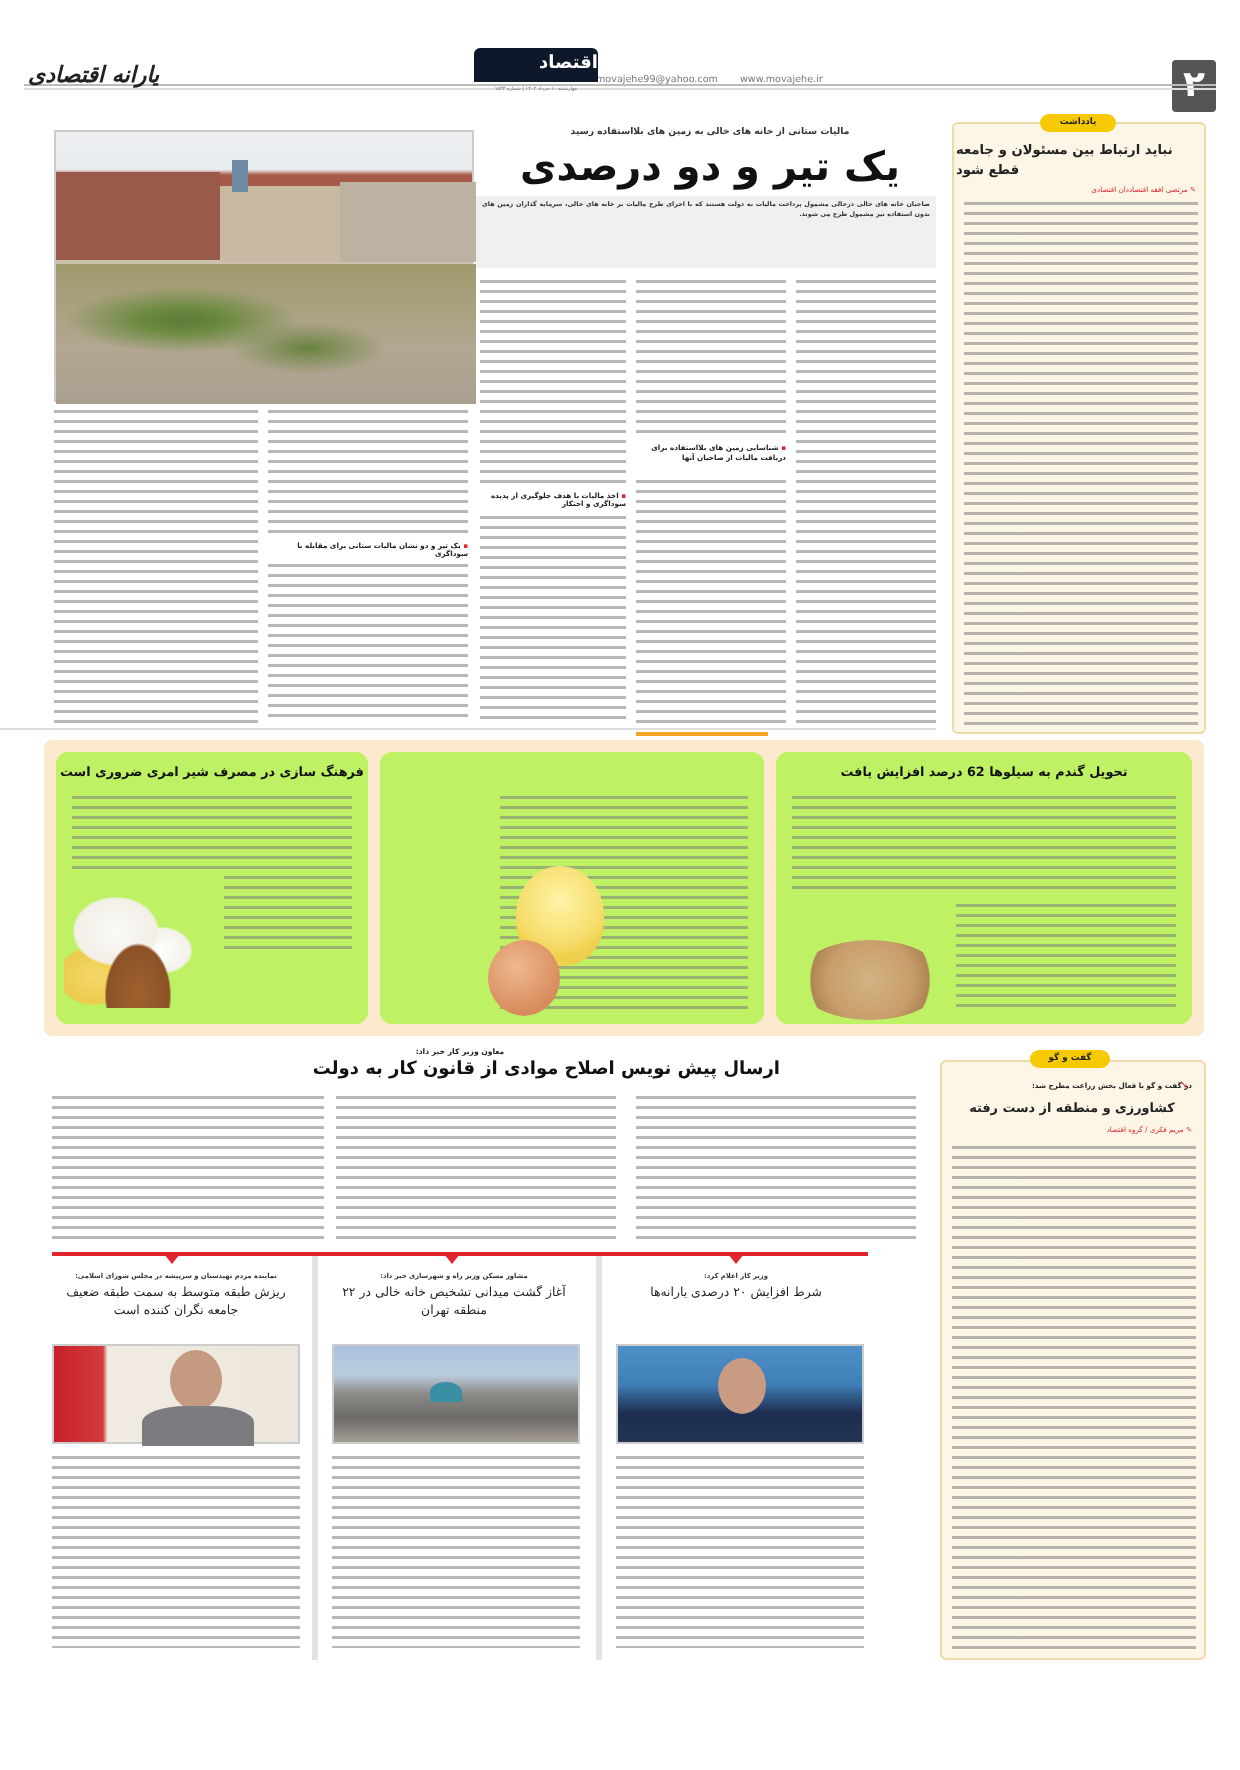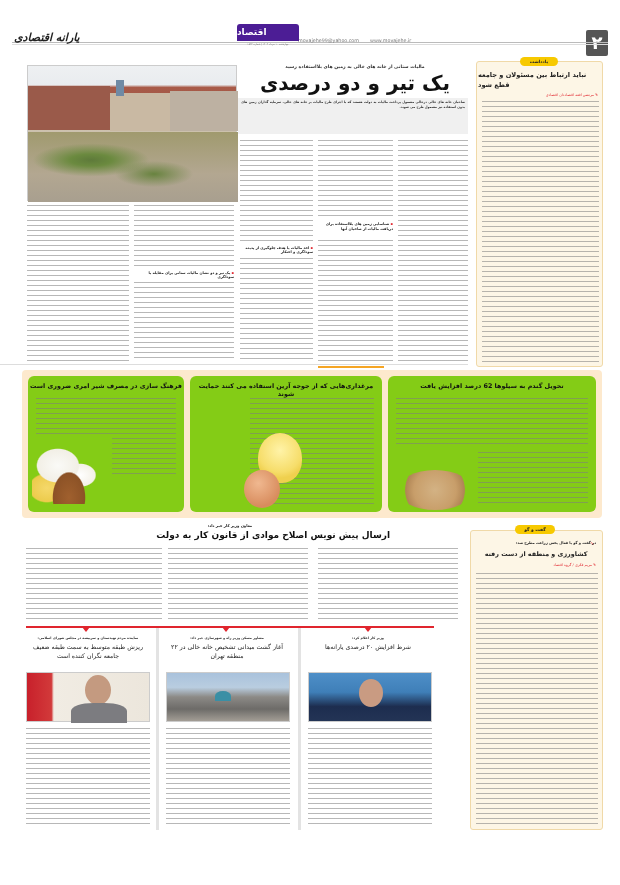--- a/index.html
+++ b/index.html
@@ -8,39 +8,39 @@
 .abs{position:absolute}
 .txt{font-size:3.2px;line-height:5px;color:#444;text-align:justify;overflow:hidden}
 .ph{background:repeating-linear-gradient(180deg,#7d7d7d 0 1.3px,transparent 1.3px 5px);opacity:.55}
 
 #masthead{left:0;top:0;width:620px;height:58px}
 #page-num{right:12px;top:30px;width:22px;height:26px;background:#555;color:#fff;font-size:18px;font-weight:bold;text-align:center;line-height:26px;border-radius:2px}
 #rule1{left:12px;right:12px;top:42px;height:1px;background:#bbb}
 #rule2{left:12px;right:12px;top:44px;height:1px;background:#ddd}
 #web{left:370px;top:38px;font-size:4.8px;color:#777;direction:ltr}
 #mail{left:298px;top:38px;font-size:4.8px;color:#777;direction:ltr}
-#section-tab{left:237px;top:24px;width:62px;height:17px;background:#4c1d95;border-radius:3px 3px 0 0;color:#fff;font-size:9px;font-weight:bold;text-align:left;line-height:17px}
+#section-tab{left:237px;top:24px;width:62px;height:17px;background:#0f172a;border-radius:3px 3px 0 0;color:#fff;font-size:9px;font-weight:bold;text-align:right;line-height:17px}
 #dateline{left:237px;top:43px;width:62px;font-size:2.5px;color:#777;text-align:center}
 #logo{left:14px;top:31px;font-size:11px;font-weight:bold;font-style:italic;color:#222;font-family:"DejaVu Serif",serif}
 
 #kicker{left:240px;top:64px;width:230px;text-align:center;font-size:4.6px;font-weight:bold;color:#333}
 #headline{left:240px;top:71px;width:230px;text-align:center;font-size:20px;font-weight:900;color:#111}
 #lead{left:238px;top:98px;width:230px;height:36px;background:#f0f0f0;padding:2px 3px}
 #photo{left:27px;top:65px;width:210px;height:136px;background:linear-gradient(180deg,#eef0f2 0%,#e9ecef 14%,#a85a48 16%,#9b5645 40%,#cfc6b6 42%,#cbbfa9 52%,#9aa06a 56%,#a7a07a 72%,#8f9d5d 80%,#b8ae96 92%,#a79d8a 100%);border:1px solid #ccc}
 #photo .bld1{left:0;top:20px;width:82px;height:44px;background:#9a5a4a}
 #photo .bld2{left:82px;top:27px;width:60px;height:38px;background:#c9b9a3}
 #photo .bld3{left:142px;top:25px;width:68px;height:40px;background:#bdb1a2}
 #photo .tower{left:88px;top:14px;width:8px;height:16px;background:#6f8aa5}
 #photo .grass{left:0;top:66px;width:210px;height:70px;background:radial-gradient(ellipse at 30% 40%,#5e7a3a 0,#6b8a3f 10%,transparent 28%),radial-gradient(ellipse at 60% 60%,#68833f 0,transparent 22%),linear-gradient(180deg,#a09a6e,#b3a791 60%,#a89f8f)}
 
 #sep1{left:0;top:364px;width:468px;height:1px;background:#ddd}
 #accent-bar{left:318px;top:366px;width:66px;height:1.5px;background:#f5a524}
 
 #band{left:22px;top:370px;width:580px;height:148px;background:#fde9cd;border-radius:4px}
-.card{top:376px;height:136px;background:#84cc16;border-radius:6px}
+.card{top:376px;height:136px;background:#bef264;border-radius:6px}
 .card h3{position:absolute;top:6px;left:0;right:0;text-align:center;font-size:6.4px;font-weight:bold;color:#111}
 
 #wheat{left:398px;top:470px;width:74px;height:40px;border-radius:50%;background:radial-gradient(circle,#d3b284 0,#c89e6a 50%,#b08555 70%,transparent 72%)}
 #chick{left:258px;top:433px;width:44px;height:50px;border-radius:50% 50% 45% 45%;background:radial-gradient(circle at 50% 35%,#fff3a8 0,#f6dd6a 55%,#efd04e 70%)}
 #egg{left:244px;top:470px;width:36px;height:38px;border-radius:50%;background:radial-gradient(circle at 40% 35%,#f0b890,#d88c5d 70%)}
 #dairy{left:32px;top:440px;width:74px;height:64px;background:radial-gradient(ellipse at 50% 90%,#a0602e 0,#8c5226 30%,transparent 32%),radial-gradient(ellipse at 35% 40%,#fafaf7 0,#f2efe6 30%,transparent 32%),radial-gradient(ellipse at 65% 55%,#fff 0,#f4f1e8 22%,transparent 24%),radial-gradient(ellipse at 20% 75%,#f5d86a 0,#eccb4c 20%,transparent 22%)}
 
 #note-box{left:476px;top:61px;width:127px;height:306px;background:#fdf6e6;border:1px solid #f0d9a8;border-radius:3px}
 .pill{background:#f7c900;color:#222;font-weight:bold;font-size:4.4px;text-align:center;border-radius:8px;height:9px;line-height:9px}
 #note-pill{left:520px;top:57px;width:38px}
@@ -115,21 +115,20 @@
 <div id="note-author" class="abs"><span>✎ </span><span>مرتضی افقه اقتصاددان اقتصادی</span></div>
 <div id="note-body" class="abs ph" title="دولت هر گاه احساس کند که داشتن پیش بینی از اینکه سفره مردم را به صحیح ترین شیوه حمایت کند، می تواند رابطه بین مسئولان و جامعه را تقویت کند."></div>
 
 <div id="band" class="abs"></div>
 <div class="abs card" style="left:388px;width:208px">
   <h3>تحویل گندم به سیلوها 62 درصد افزایش یافت</h3>
   <div class="abs ph" style="left:8px;right:8px;top:22px;height:50px" title="سرپرست وزارت جهاد کشاورزی از افزایش ۴۲ درصدی تحویل گندم به سیلوها خبر داد و گفت برای تقویت قیمت گندم باید منابع مالی آن تامین شود."></div>
   <div class="abs ph" style="left:90px;right:8px;top:76px;height:52px"></div>
 </div>
 <div class="abs card" style="left:190px;width:192px">
-  <h3>مرغداری‌هایی که از جوجه آرین استفاده می کنند حمایت شوند</h3>
   <div class="abs ph" style="left:60px;right:8px;top:22px;height:110px" title="عضو کمیسیون کشاورزی، آب، منابع طبیعی و محیط زیست مجلس گفت مرغداری هایی که از جوجه یک روزه آرین استفاده می کنند باید مورد حمایت قرار بگیرند."></div>
 </div>
 <div class="abs card" style="left:28px;width:156px">
   <h3>فرهنگ سازی در مصرف شیر امری ضروری است</h3>
   <div class="abs ph" style="left:8px;right:8px;top:22px;height:40px" title="رئیس کمیسیون کشاورزی مجلس گفت باید در حوزه مصرف شیر فرهنگ سازی کنیم و از آنجا که سلامت جامعه به حفظ ارزش غذایی بستگی دارد."></div>
   <div class="abs ph" style="left:84px;right:8px;top:62px;height:40px"></div>
 </div>
 <div id="wheat" class="abs"></div>
 <div id="chick" class="abs"></div>
 <div id="egg" class="abs"></div>

